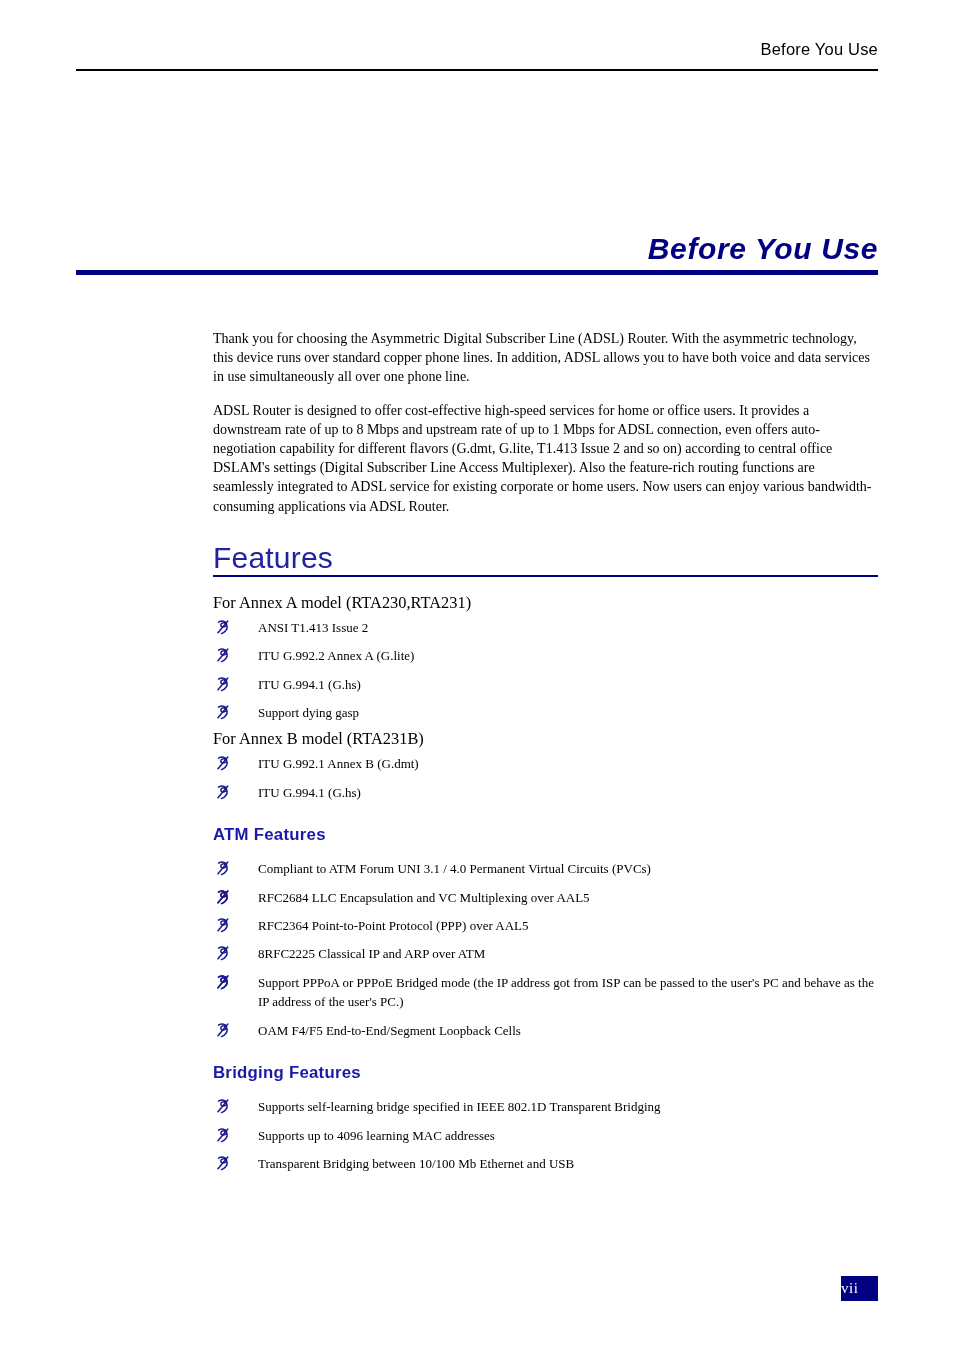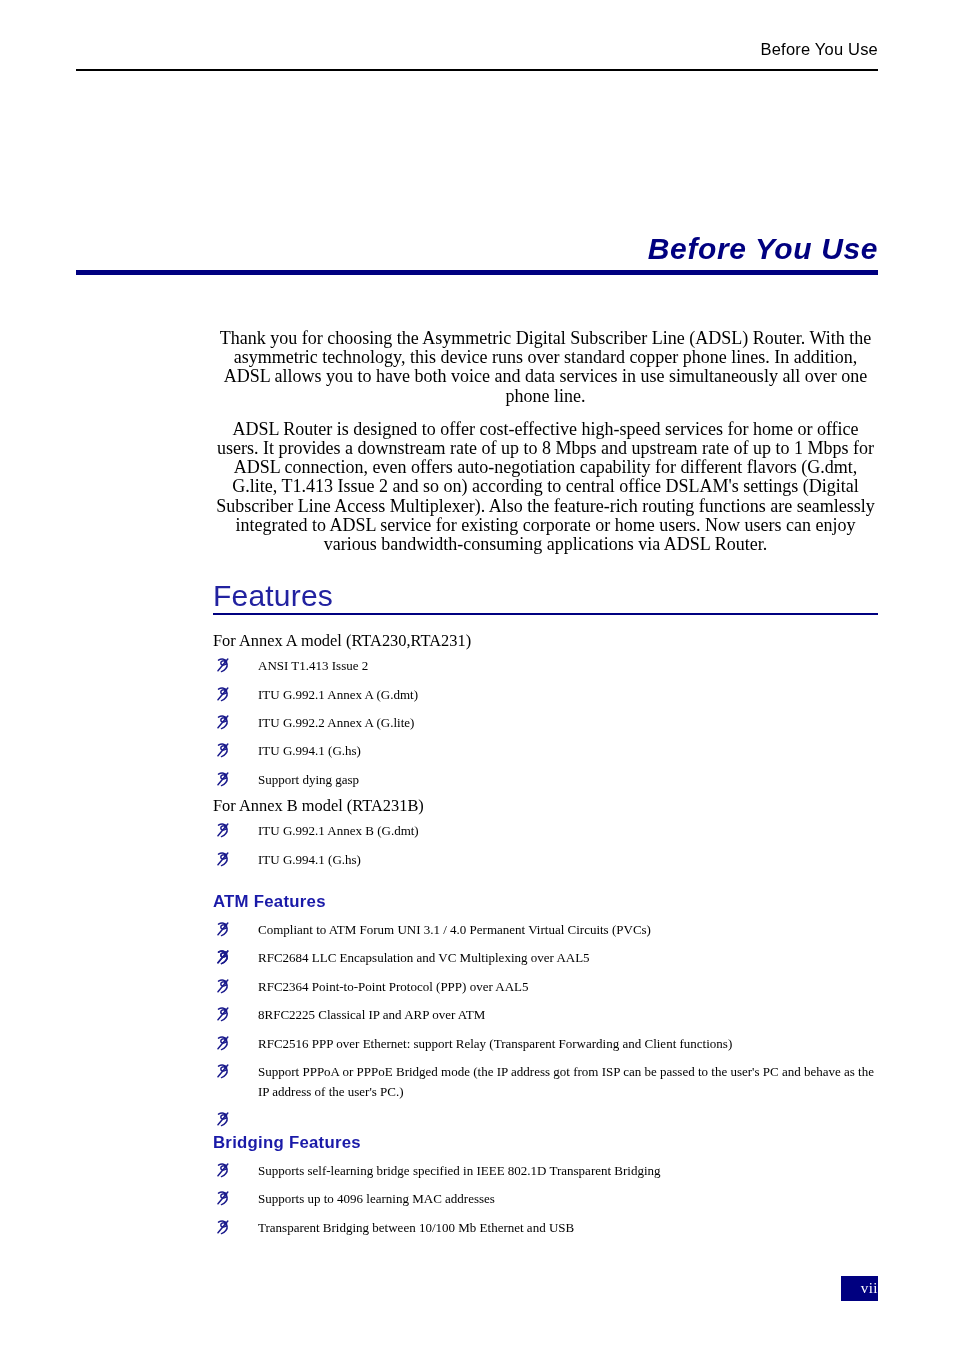--- a/index.html
+++ b/index.html
@@ -71,23 +71,23 @@
   
   .col {
     position: absolute;
     left: 213px;
     top: 329px;
     width: 665px;
   }
 
   p.body {
     margin: 0 0 14px 0;
-    font-size: 18px;
+    font-size: 14px;
     line-height: 19.2px;
-    text-align: center;
+    text-align: left;
   }
 
   
   .features-head {
     margin-top: 28px;
     font-family: "Liberation Sans", "DejaVu Sans", sans-serif;
     font-size: 30px;
     font-weight: normal;
     color: #2222a0;
     letter-spacing: 0.2px;
@@ -139,37 +139,37 @@
     left: 1px;
     top: 1px;
     width: 20px;
     height: 18px;
     color: #1a1a8c;
     display: block;
   }
   .bullet-icon svg { display: block; }
 
   
-  ul.blist.tight { margin-top: 8px; font-family: Liberation Serif, serif; }
+  ul.blist.tight { margin-top: 14px; font-family: Liberation Serif, serif; }
 
   .spacer-sm { height: 7px; }
 
   
   .page-badge {
     position: absolute;
     left: 841px;
     top: 1276px;
     width: 37px;
     height: 25px;
     background: #000080;
     color: #ffffff;
     font-family: "Liberation Serif", "DejaVu Serif", serif;
     font-size: 15px;
     line-height: 25px;
-    text-align: right;
+    text-align: left;
     letter-spacing: 0.5px;
   }
 </style>
 </head>
 <body>
 
 <div class="page">
 
   <div class="runhead">Before You Use</div>
   <div class="runhead-rule"></div>
@@ -196,29 +196,20 @@
         </span>
         <span>ANSI T1.413 Issue 2</span>
       </li>
       <li>
         <span class="bullet-icon">
           <svg viewBox="0 0 20 18" width="20" height="18" aria-hidden="true">
             <path d="M4.5 3.2 C7.6 1.2, 11.8 2.0, 12.6 4.6 C13.3 6.9, 10.2 8.6, 8.0 7.8 C6.2 7.1, 6.5 4.6, 8.4 4.0 C10.4 3.4, 12.6 4.9, 13.1 7.2 C13.7 10.2, 11.0 13.4, 7.5 14.6" fill="none" stroke="currentColor" stroke-width="1.5" stroke-linecap="round"></path>
             <path d="M13.8 2.0 L4.0 13.8" fill="none" stroke="currentColor" stroke-width="1.5" stroke-linecap="round"></path>
           </svg>
         </span>
-        <span>ITU G.992.1 Annex A (G.dmt)</span>
-      </li>
-      <li>
-        <span class="bullet-icon">
-          <svg viewBox="0 0 20 18" width="20" height="18" aria-hidden="true">
-            <path d="M4.5 3.2 C7.6 1.2, 11.8 2.0, 12.6 4.6 C13.3 6.9, 10.2 8.6, 8.0 7.8 C6.2 7.1, 6.5 4.6, 8.4 4.0 C10.4 3.4, 12.6 4.9, 13.1 7.2 C13.7 10.2, 11.0 13.4, 7.5 14.6" fill="none" stroke="currentColor" stroke-width="1.5" stroke-linecap="round"></path>
-            <path d="M13.8 2.0 L4.0 13.8" fill="none" stroke="currentColor" stroke-width="1.5" stroke-linecap="round"></path>
-          </svg>
-        </span>
         <span>ITU G.992.2 Annex A (G.lite)</span>
       </li>
       <li>
         <span class="bullet-icon">
           <svg viewBox="0 0 20 18" width="20" height="18" aria-hidden="true">
             <path d="M4.5 3.2 C7.6 1.2, 11.8 2.0, 12.6 4.6 C13.3 6.9, 10.2 8.6, 8.0 7.8 C6.2 7.1, 6.5 4.6, 8.4 4.0 C10.4 3.4, 12.6 4.9, 13.1 7.2 C13.7 10.2, 11.0 13.4, 7.5 14.6" fill="none" stroke="currentColor" stroke-width="1.5" stroke-linecap="round"></path>
             <path d="M13.8 2.0 L4.0 13.8" fill="none" stroke="currentColor" stroke-width="1.5" stroke-linecap="round"></path>
           </svg>
         </span>
         <span>ITU G.994.1 (G.hs)</span>
@@ -305,38 +296,38 @@
         </span>
         <span>8RFC2225 Classical IP and ARP over ATM</span>
       </li>
       <li>
         <span class="bullet-icon">
           <svg viewBox="0 0 20 18" width="20" height="18" aria-hidden="true">
             <path d="M4.5 3.2 C7.6 1.2, 11.8 2.0, 12.6 4.6 C13.3 6.9, 10.2 8.6, 8.0 7.8 C6.2 7.1, 6.5 4.6, 8.4 4.0 C10.4 3.4, 12.6 4.9, 13.1 7.2 C13.7 10.2, 11.0 13.4, 7.5 14.6" fill="none" stroke="currentColor" stroke-width="1.5" stroke-linecap="round"></path>
             <path d="M13.8 2.0 L4.0 13.8" fill="none" stroke="currentColor" stroke-width="1.5" stroke-linecap="round"></path>
           </svg>
         </span>
-        <span>RFC2516 PPP over Ethernet: support Relay (Transparent Forwarding and Client functions)</span>
       </li>
       <li>
         <span class="bullet-icon">
           <svg viewBox="0 0 20 18" width="20" height="18" aria-hidden="true">
             <path d="M4.5 3.2 C7.6 1.2, 11.8 2.0, 12.6 4.6 C13.3 6.9, 10.2 8.6, 8.0 7.8 C6.2 7.1, 6.5 4.6, 8.4 4.0 C10.4 3.4, 12.6 4.9, 13.1 7.2 C13.7 10.2, 11.0 13.4, 7.5 14.6" fill="none" stroke="currentColor" stroke-width="1.5" stroke-linecap="round"></path>
             <path d="M13.8 2.0 L4.0 13.8" fill="none" stroke="currentColor" stroke-width="1.5" stroke-linecap="round"></path>
           </svg>
         </span>
         <span>Support PPPoA or PPPoE Bridged mode (the IP address got from ISP can be passed to the user's PC and behave as the IP address of the user's PC.)</span>
       </li>
       <li>
         <span class="bullet-icon">
           <svg viewBox="0 0 20 18" width="20" height="18" aria-hidden="true">
             <path d="M4.5 3.2 C7.6 1.2, 11.8 2.0, 12.6 4.6 C13.3 6.9, 10.2 8.6, 8.0 7.8 C6.2 7.1, 6.5 4.6, 8.4 4.0 C10.4 3.4, 12.6 4.9, 13.1 7.2 C13.7 10.2, 11.0 13.4, 7.5 14.6" fill="none" stroke="currentColor" stroke-width="1.5" stroke-linecap="round"></path>
             <path d="M13.8 2.0 L4.0 13.8" fill="none" stroke="currentColor" stroke-width="1.5" stroke-linecap="round"></path>
           </svg>
         </span>
+        <span>OAM F4/F5 End-to-End/Segment Loopback Cells</span>
       </li>
     </ul>
 
     <div class="sub-gap"></div>
 
     <h3 class="sub">Bridging Features</h3>
     <ul class="blist tight">
       <li>
         <span class="bullet-icon">
           <svg viewBox="0 0 20 18" width="20" height="18" aria-hidden="true">

